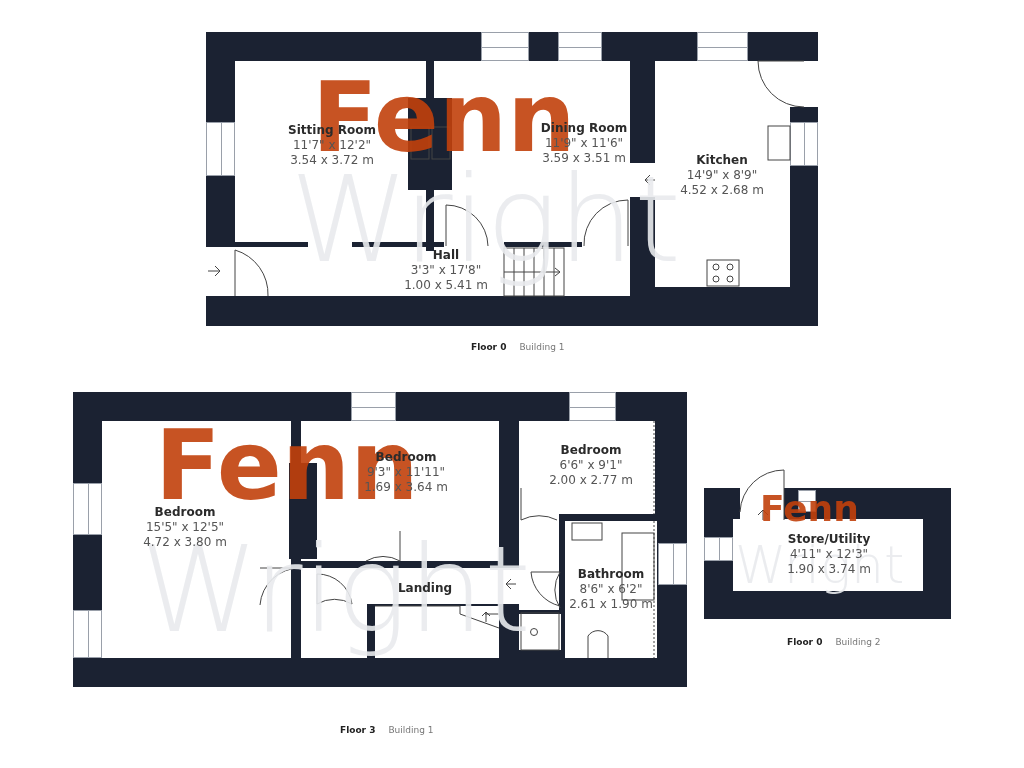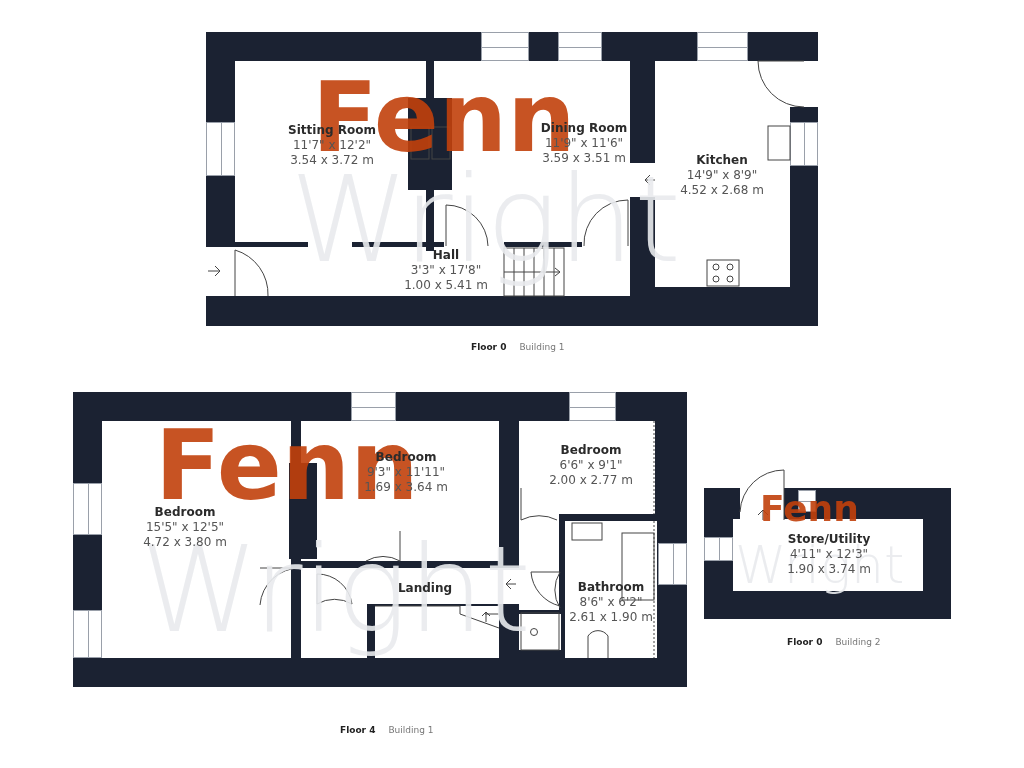--- a/index.html
+++ b/index.html
@@ -170,27 +170,27 @@
   <div class="dim">1.69 x 3.64 m</div>
 </div>
 <div class="label" style="left:591px;top:443px;">
   <div class="name">Bedroom</div>
   <div class="dim">6'6" x 9'1"</div>
   <div class="dim">2.00 x 2.77 m</div>
 </div>
 <div class="label" style="left:425px;top:581px;text-align:center;">
   <div class="name">Landing</div>
 </div>
-<div class="label" style="left:611px;top:567px;margin-top:13px;">
+<div class="label" style="left:611px;top:567px;">
   <div class="name">Bathroom</div>
   <div class="dim">8'6" x 6'2"</div>
   <div class="dim">2.61 x 1.90 m</div>
 </div>
 <div class="caption" style="left:340px;top:725px;">
-  <span class="fl">Floor 4</span><span class="bd">Building 1</span>
+  <span class="fl">Floor 3</span><span class="bd">Building 1</span>
 </div>
 
 <div class="label" style="left:829px;top:532px;">
   <div class="name">Store/Utility</div>
   <div class="dim">4'11" x 12'3"</div>
   <div class="dim">1.90 x 3.74 m</div>
 </div>
 <div class="caption" style="left:787px;top:637px;">
   <span class="fl">Floor 0</span><span class="bd">Building 2</span>
 </div>

